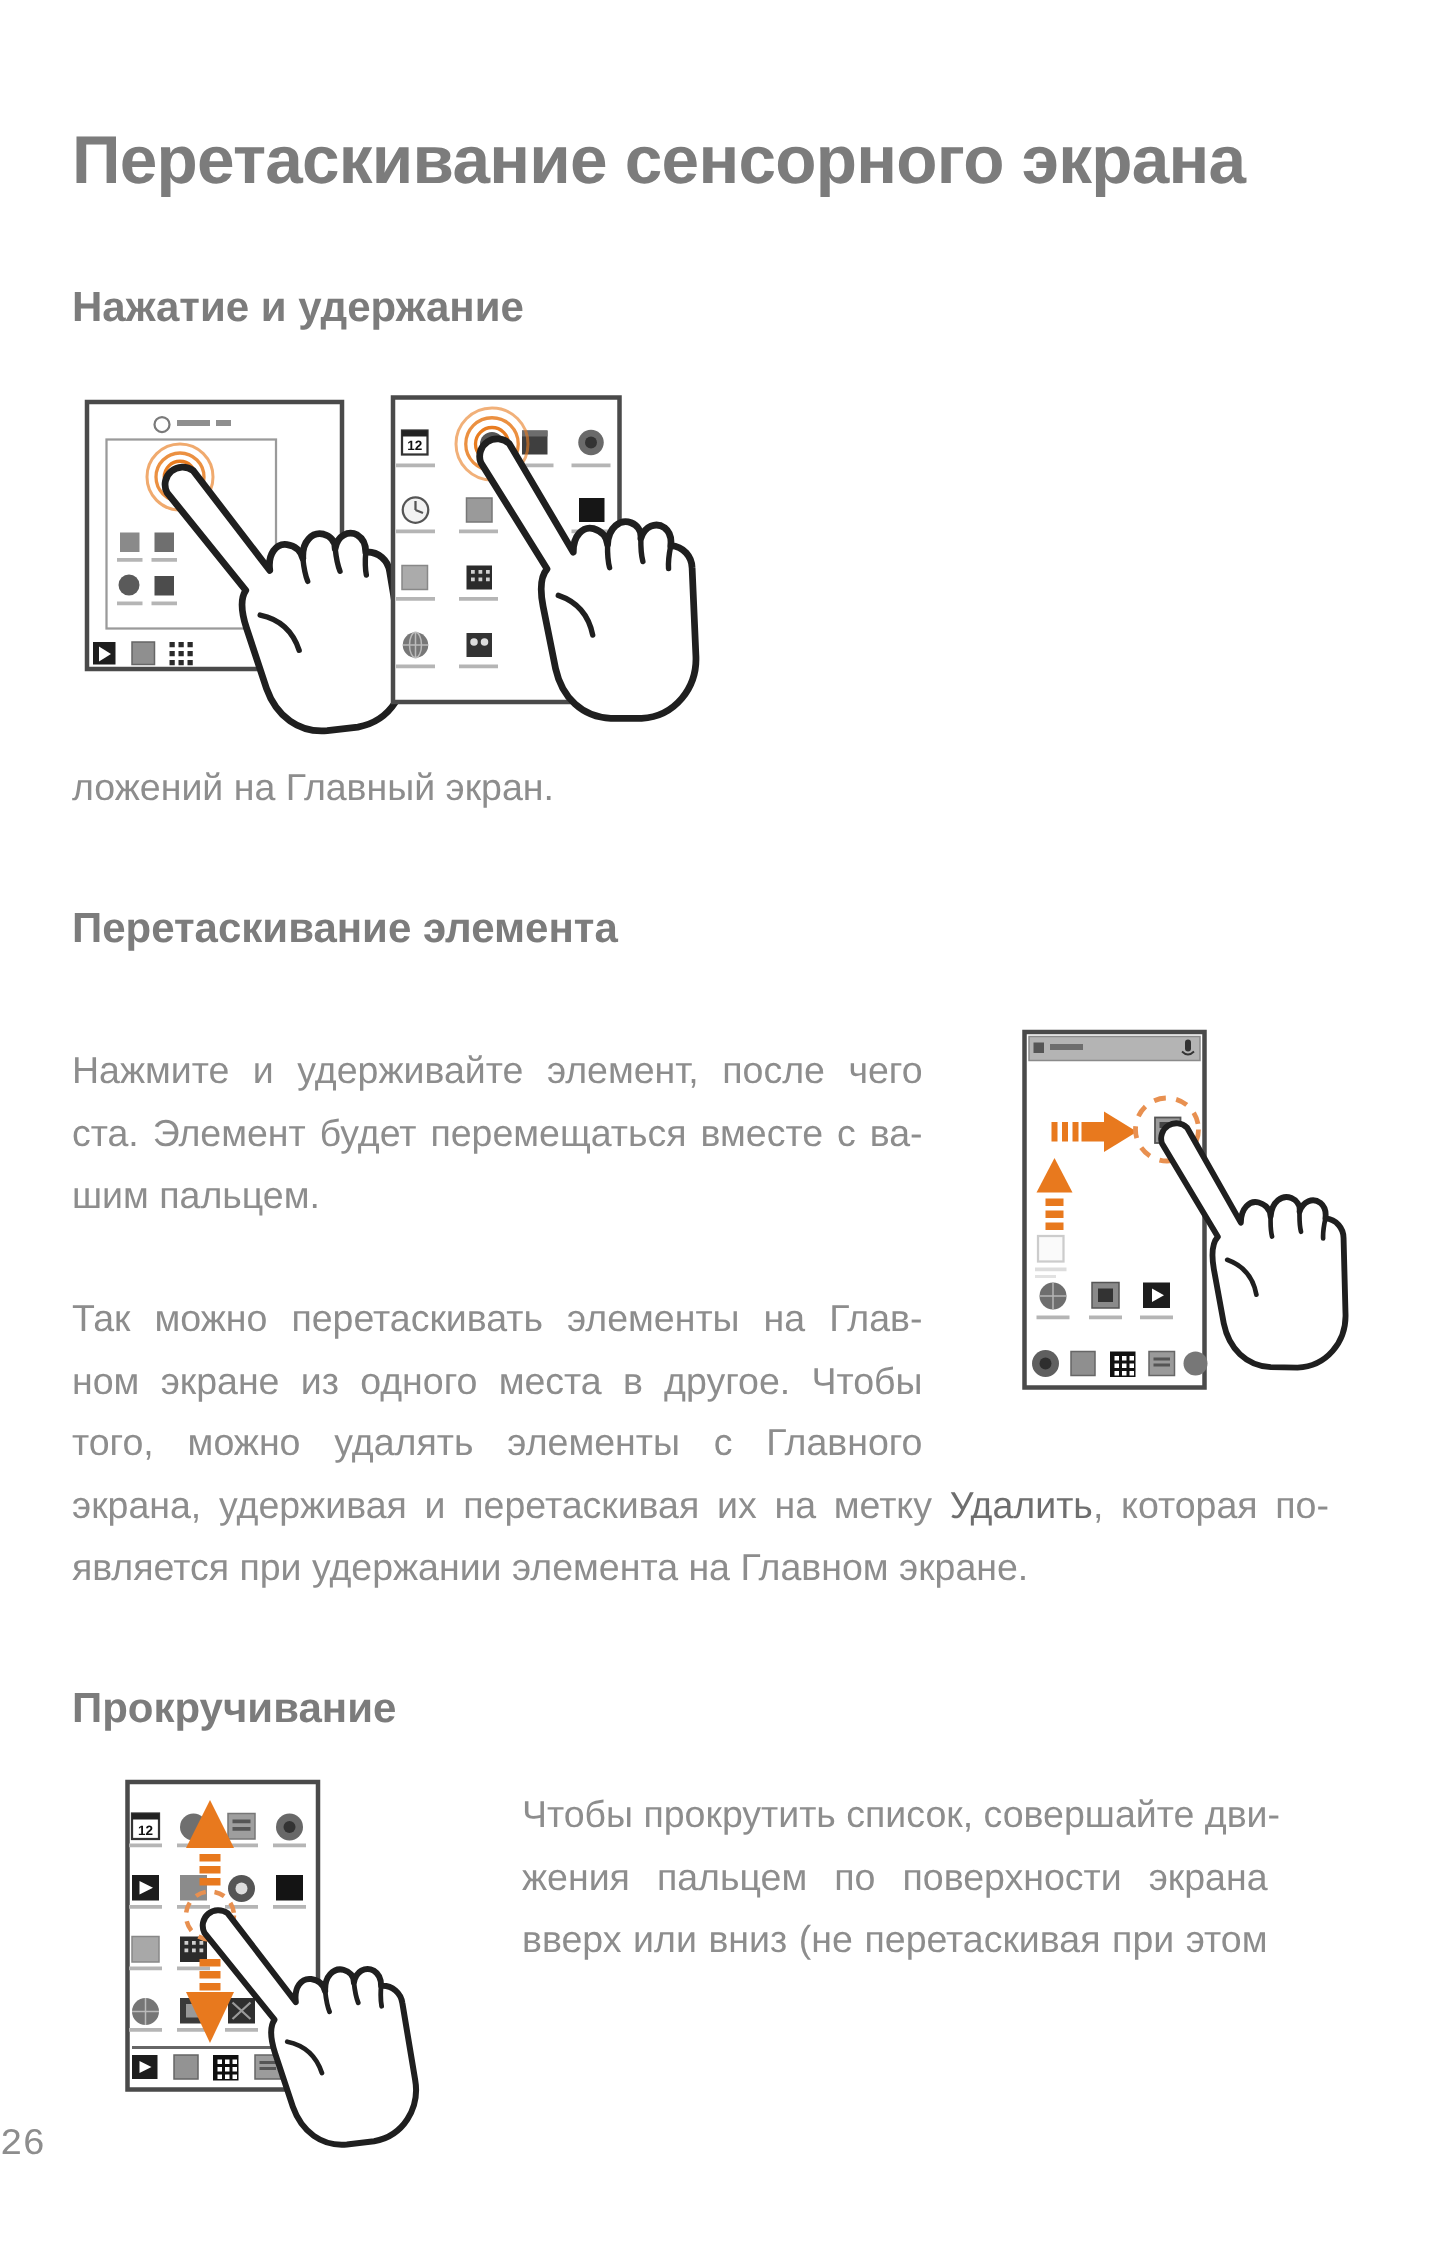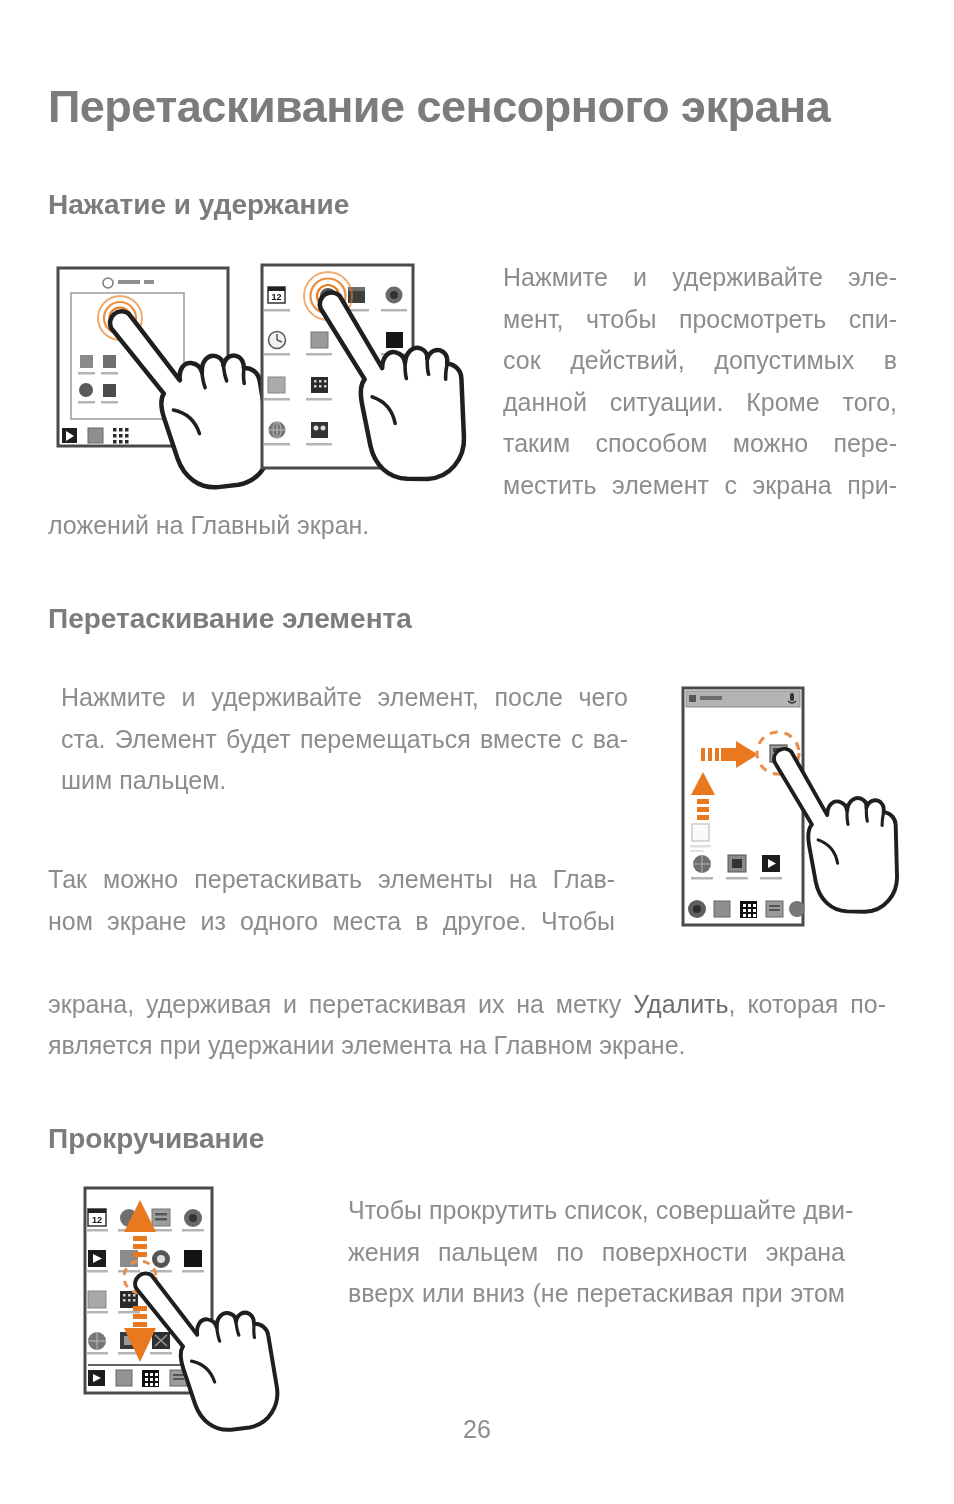--- a/index.html
+++ b/index.html
@@ -11,26 +11,26 @@
         color:#7c7c7c; white-space:nowrap; }
   .h2-hold   { top:189px; }
   .h2-drag   { top:603px; }
   .h2-scroll { top:1123px; }
   .tb { position:absolute; color:#8d8d8d; font-size:25px; }
   .ln { height:41.5px; line-height:41.5px; white-space:nowrap; }
   .j  { text-align:justify; text-align-last:justify; }
   .b  { font-weight:normal; color:#6e6e6e; }
   .col-hold  { left:503px; top:257px;  width:394px; }
   .cont-line { left:48px;  top:505px;  width:520px; }
-  .col-drag1 { left:48px;  top:677px;  width:567px;margin-left:13px; }
+  .col-drag1 { left:48px;  top:694px;  width:567px; }
   .col-drag2 { left:48px;  top:859px;  width:567px; }
   .wide-line { left:48px;  top:983.5px; width:838px; }
   .last-line { left:48px;  top:1025px; width:838px; }
   .col-scroll{ left:348px; top:1190px; width:497px; }
-  .pagenum   { left:0; top:1415px; width:954px; text-align:center; }
+  .pagenum   { left:0; top:1415px; width:954px; text-align:left;font-family:Liberation Mono, monospace; }
   svg.illus { position:absolute; overflow:visible; }
   .il1 { left:55px;  top:262px;  }
   .il2 { left:256px; top:254px;  }
   .il3 { left:676px; top:682px;  }
   .il4 { left:78px;  top:1182px; }
   .hp { fill:#fff; stroke:#1f1f1f; stroke-width:5; stroke-linejoin:round; }
   .hl { fill:none; stroke:#1f1f1f; stroke-width:4; stroke-linecap:round; }
   .frame { fill:#fff; stroke:#4a4a4a; stroke-width:3; }
   .lbl { fill:#b5b5b5; }
   .or  { fill:#e8791e; }
@@ -159,41 +159,34 @@
     </g>
     <g>
       <circle class="ring" cx="328" cy="296" r="24" stroke-width="2" opacity="0.6"></circle>
       <circle class="ring" cx="328" cy="296" r="17.5" stroke-width="2.2" opacity="0.85"></circle>
       <circle class="ring" cx="328" cy="296" r="11" stroke-width="2.2"></circle>
       <circle cx="328" cy="296" r="8" fill="#555"></circle>
     </g>
     <use href="#hand-shape" transform="translate(330,302) rotate(-15) scale(0.9) translate(-44,-14)"></use>
   </svg>
 
-  <div class="tb col-hold">
-    <div class="ln j">Нажмите и удерживайте эле-</div>
-    <div class="ln j">мент, чтобы просмотреть спи-</div>
-    <div class="ln j">сок действий, допустимых в</div>
-    <div class="ln j">данной ситуации. Кроме того,</div>
-    <div class="ln j">таким способом можно пере-</div>
-    <div class="ln j">местить элемент с экрана при-</div>
-  </div>
   <div class="tb cont-line ln">ложений на Главный экран.</div>
 
   <div class="h2 h2-drag">Перетаскивание элемента</div>
 
   <div class="tb col-drag1">
     <div class="ln j">Нажмите и удерживайте элемент, после чего</div>
     <div class="ln j">ста. Элемент будет перемещаться вместе с ва-</div>
     <div class="ln">шим пальцем.</div>
   </div>
 
   <div class="tb col-drag2">
     <div class="ln j">Так можно перетаскивать элементы на Глав-</div>
     <div class="ln j">ном экране из одного места в другое. Чтобы</div>
+    <div class="ln j">того, можно удалять элементы с Главного</div>
   </div>
   <div class="tb wide-line ln j">
     <span>экрана, удерживая и перетаскивая их на метку </span><span class="b">Удалить</span><span>, которая по-</span>
   </div>
   <div class="tb last-line ln">является при удержании элемента на Главном экране.</div>
 
   <svg class="illus il3" width="248" height="288" viewBox="676 682 248 288">
     <rect class="frame" x="683" y="688" width="120" height="237"></rect>
     <g>
       <rect x="686" y="691" width="114" height="16" fill="#b4b4b4" stroke="#8a8a8a" stroke-width="1"></rect>

